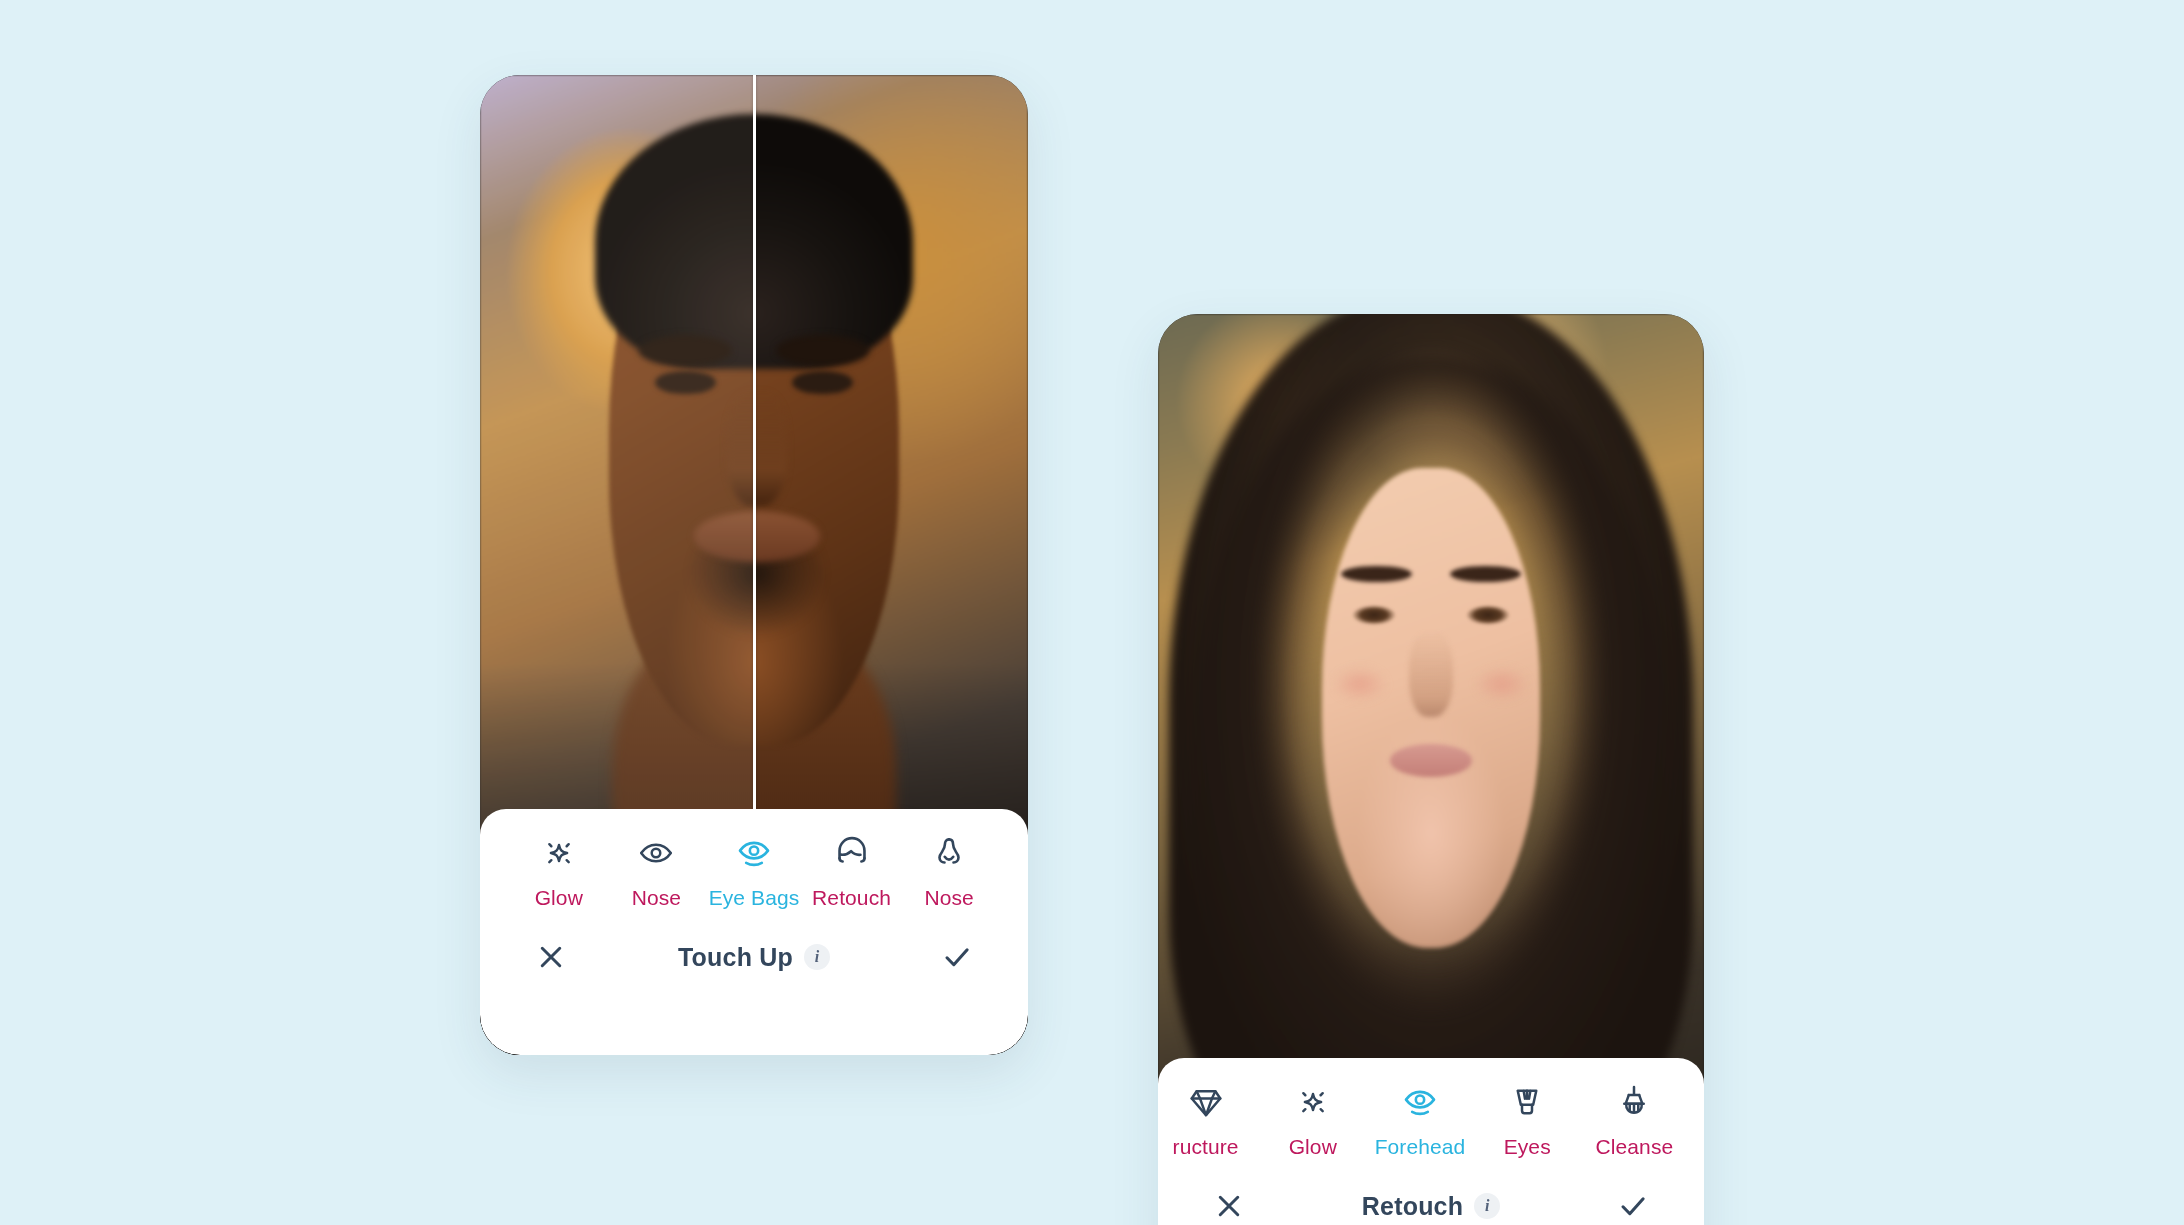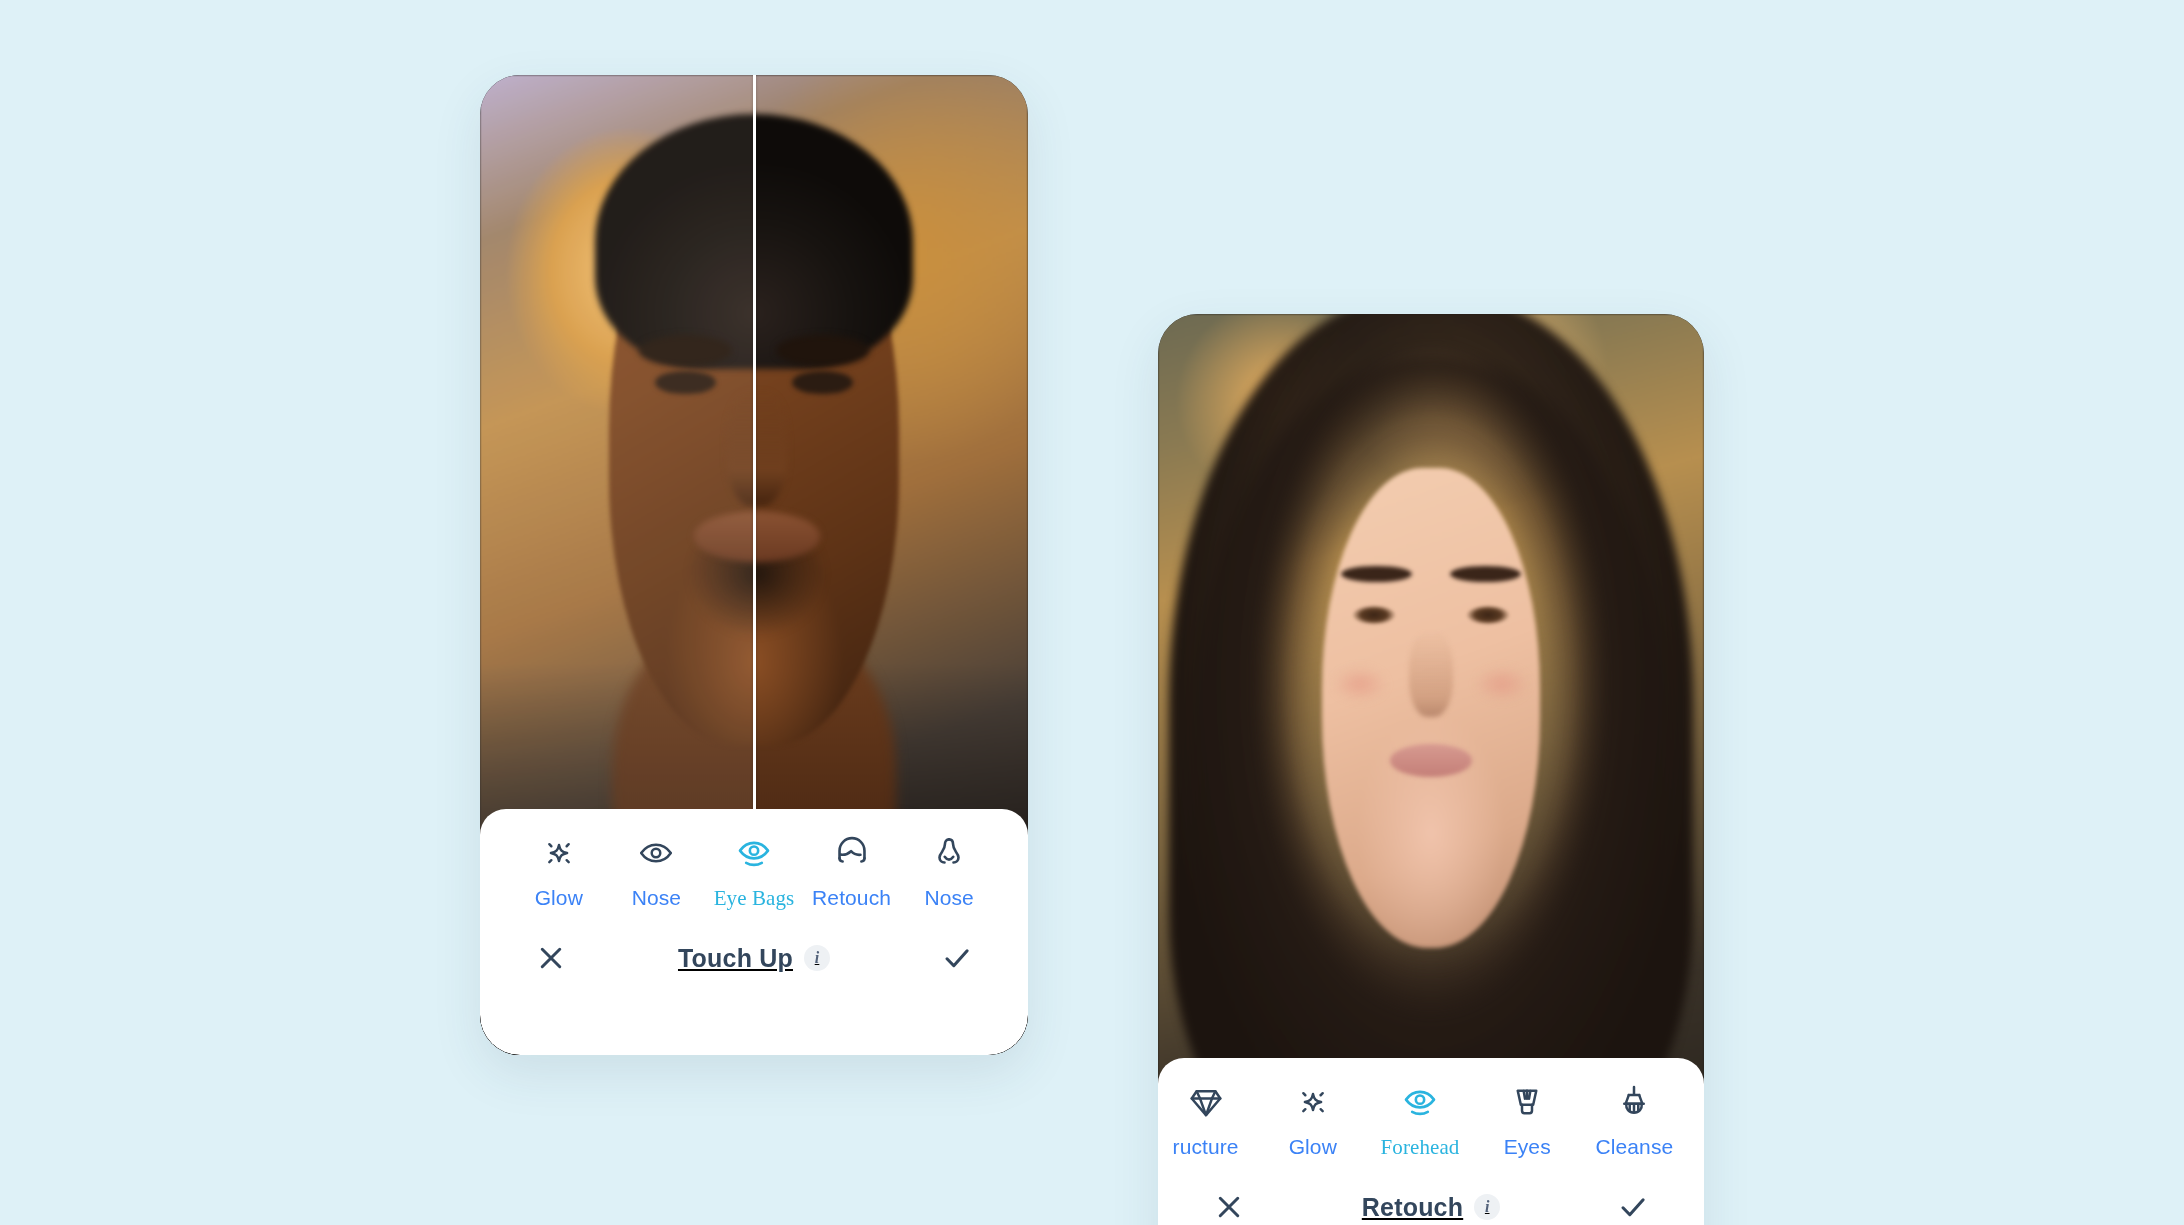--- a/index.html
+++ b/index.html
@@ -194,34 +194,33 @@
     min-width:0;
   }
   .tool-ico{
     height:40px;
     display:flex; align-items:center; justify-content:center;
     color:#33465c;
   }
   .tool.active .tool-ico{ color:#2ab4df; }
   .tool-label{
     font-size:21px;
-    color:#3b82f6;
+    color:#be185d;
     letter-spacing:.1px;
     white-space:nowrap;
   }
-  .tool.active .tool-label{ color:#2ab4df;font-family:Liberation Serif, serif; }
+  .tool.active .tool-label{ color:#2ab4df; }
 
   .sheet-footer{
     display:flex;
     align-items:center;
     justify-content:space-between;
     padding:0 48px;
     height:86px;
     box-sizing:border-box;
-    text-decoration:underline;
   }
   .footer-btn{
     width:46px; height:46px;
     display:flex; align-items:center; justify-content:center;
     color:#33465c;
     cursor:pointer;
   }
   .footer-title{
     display:flex; align-items:center; gap:11px;
     font-size:25px; font-weight:bold;

